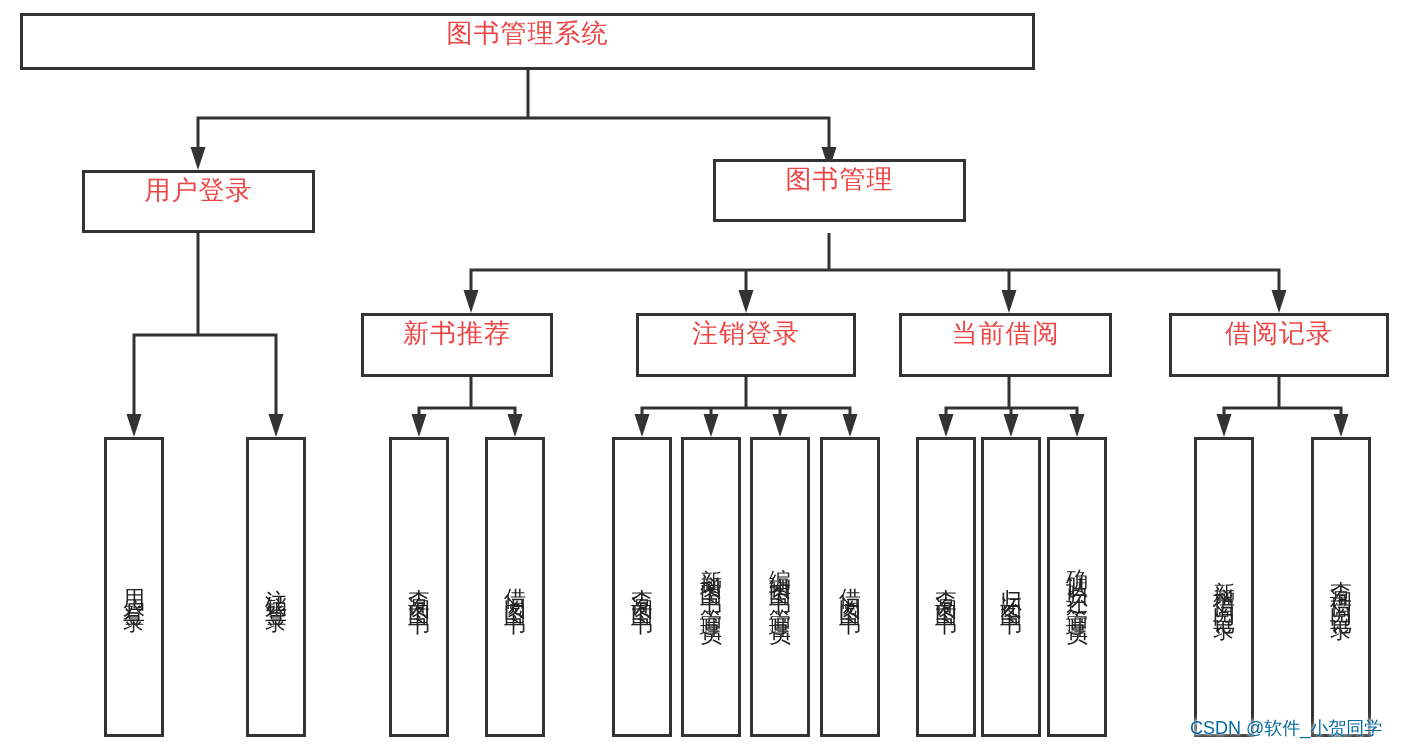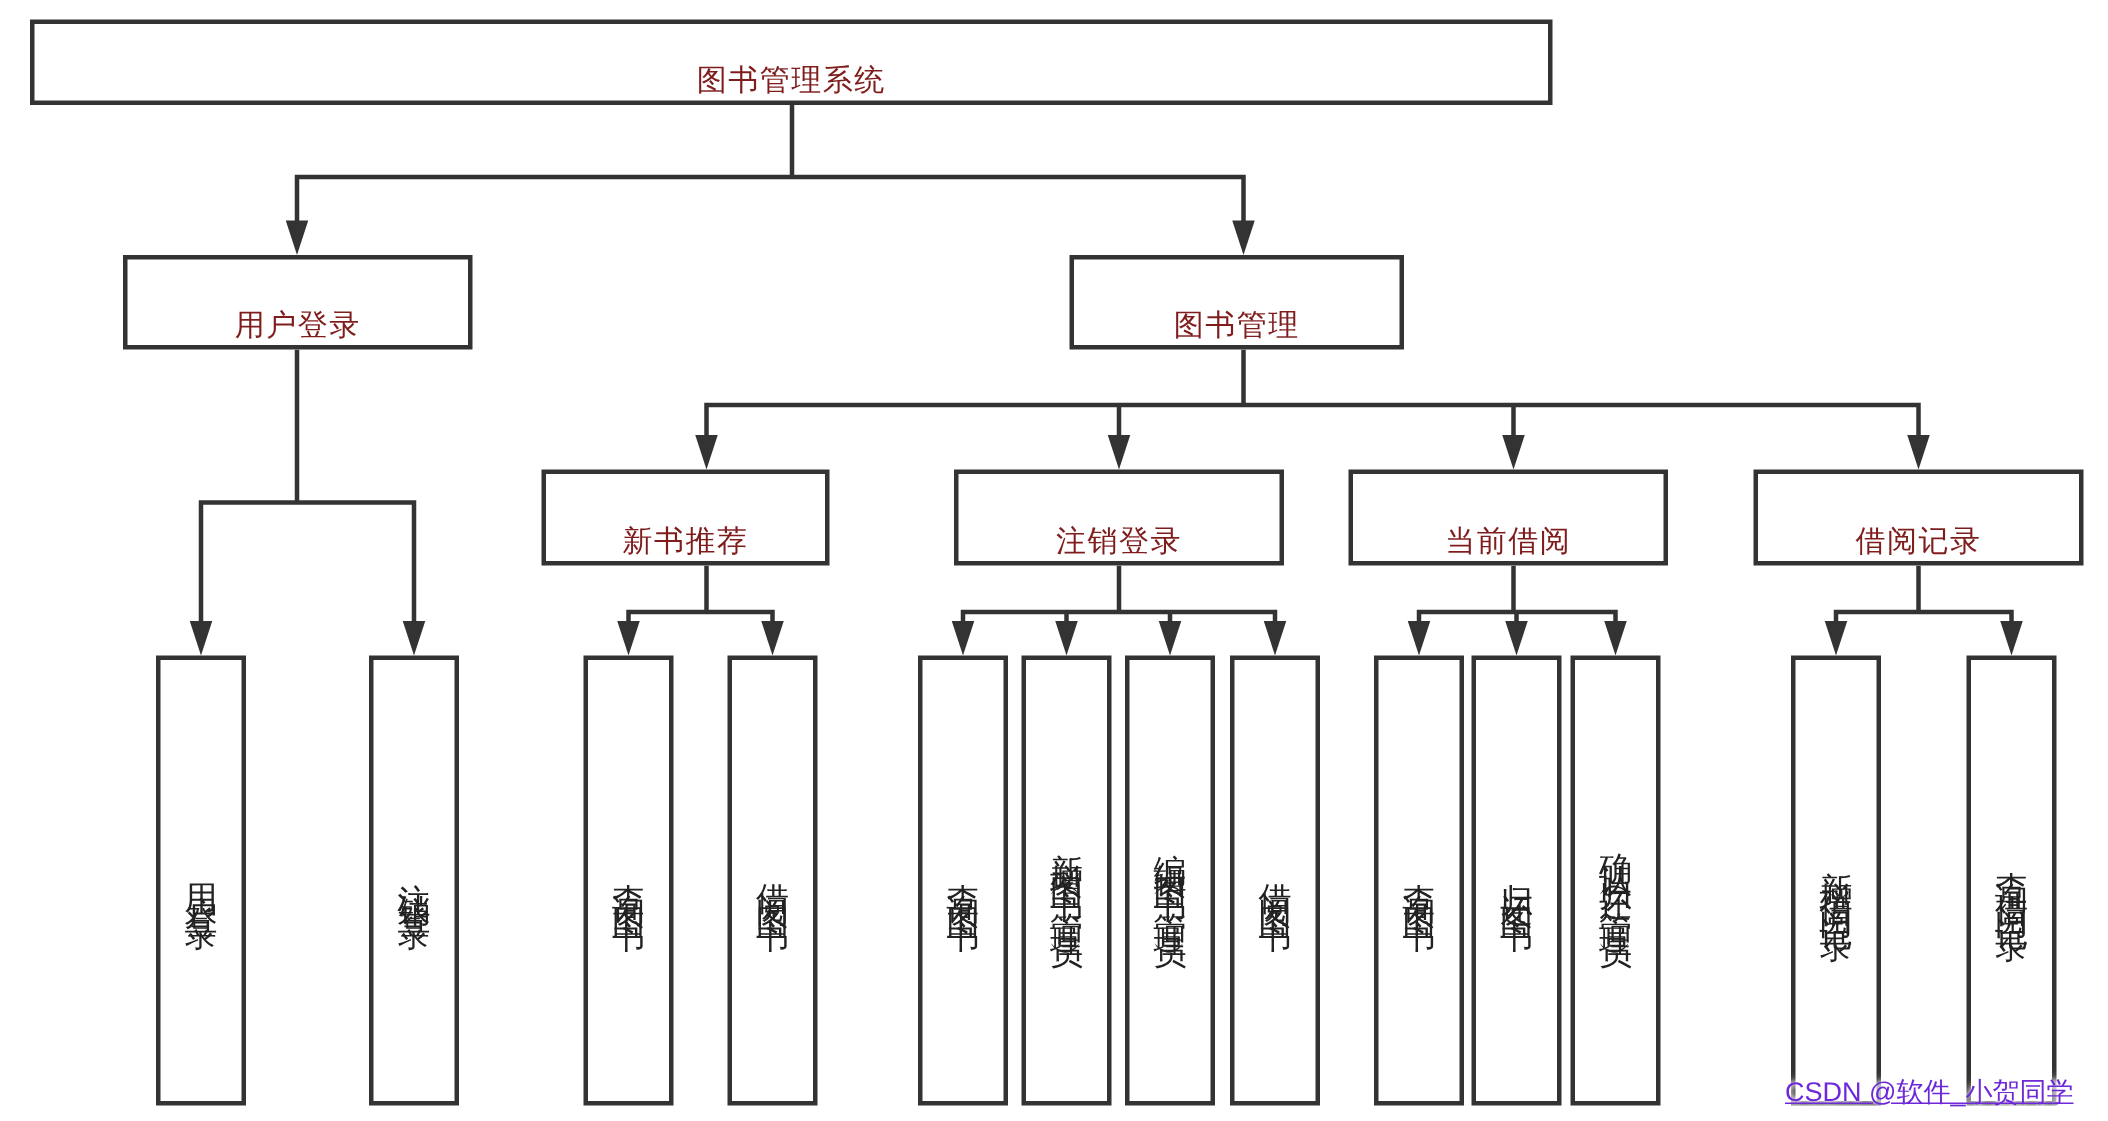--- a/index.html
+++ b/index.html
@@ -9,41 +9,40 @@
     background:#ffffff;
     font-family:"Liberation Sans","DejaVu Sans",sans-serif;
     overflow:hidden;
   }
   .connector-layer{position:absolute;left:0;top:0;z-index:1;}
   .connector{stroke:#333333;stroke-width:3;fill:none;}
   .arrowhead{fill:#333333;stroke:none;}
   .hbox{
     position:absolute;z-index:2;box-sizing:border-box;
     background:#ffffff;border:3px solid #333333;
-    display:flex;align-items:flex-end;justify-content:center;
-    font-size:20px;color:#7f1d1d;letter-spacing:1px;
+    display:flex;align-items:flex-start;justify-content:center;
+    font-size:26px;color:#ef4444;letter-spacing:1px;
     white-space:nowrap;
   }
   .vbox{
     position:absolute;z-index:2;box-sizing:border-box;
     width:60px;height:300px;
     background:#ffffff;border:3px solid #333333;
     display:flex;align-items:center;justify-content:center;
   }
   .vlabel{
     writing-mode:vertical-rl;text-orientation:mixed;
     font-size:22px;color:#222222;letter-spacing:8px;
     line-height:1;
   }
   .watermark{
     position:absolute;z-index:3;
     left:1190px;top:716px;
-    font-size:18px;color:#6d28d9;white-space:nowrap;
+    font-size:18px;color:#0369a1;white-space:nowrap;
     text-shadow:0 0 3px #ffffff,0 0 5px #ffffff,0 0 7px #ffffff;
-    text-decoration:underline;
   }
 </style>
 </head>
 <body>
 
 <div class="stage">
 
   <svg class="connector-layer" width="1405" height="747" viewBox="0 0 1405 747">
 
     <path class="connector" d="M528 70 V118 M198 149 V118 H829 V149"></path>
@@ -80,21 +79,21 @@
     <polygon class="arrowhead" points="1333.5,414 1348.5,414 1341,437"></polygon>
   </svg>
 
   <div class="hbox" style="left:20px;top:13px;width:1015px;height:57px">
     <span>图书管理系统</span>
   </div>
 
   <div class="hbox" style="left:82px;top:170px;width:233px;height:63px">
     <span>用户登录</span>
   </div>
-  <div class="hbox" style="left:713px;top:170px;width:223px;height:63px">
+  <div class="hbox" style="left:713px;top:159px;width:253px;height:63px">
     <span>图书管理</span>
   </div>
 
   <div class="hbox" style="left:361px;top:313px;width:192px;height:64px">
     <span>新书推荐</span>
   </div>
   <div class="hbox" style="left:636px;top:313px;width:220px;height:64px">
     <span>注销登录</span>
   </div>
   <div class="hbox" style="left:899px;top:313px;width:213px;height:64px">

